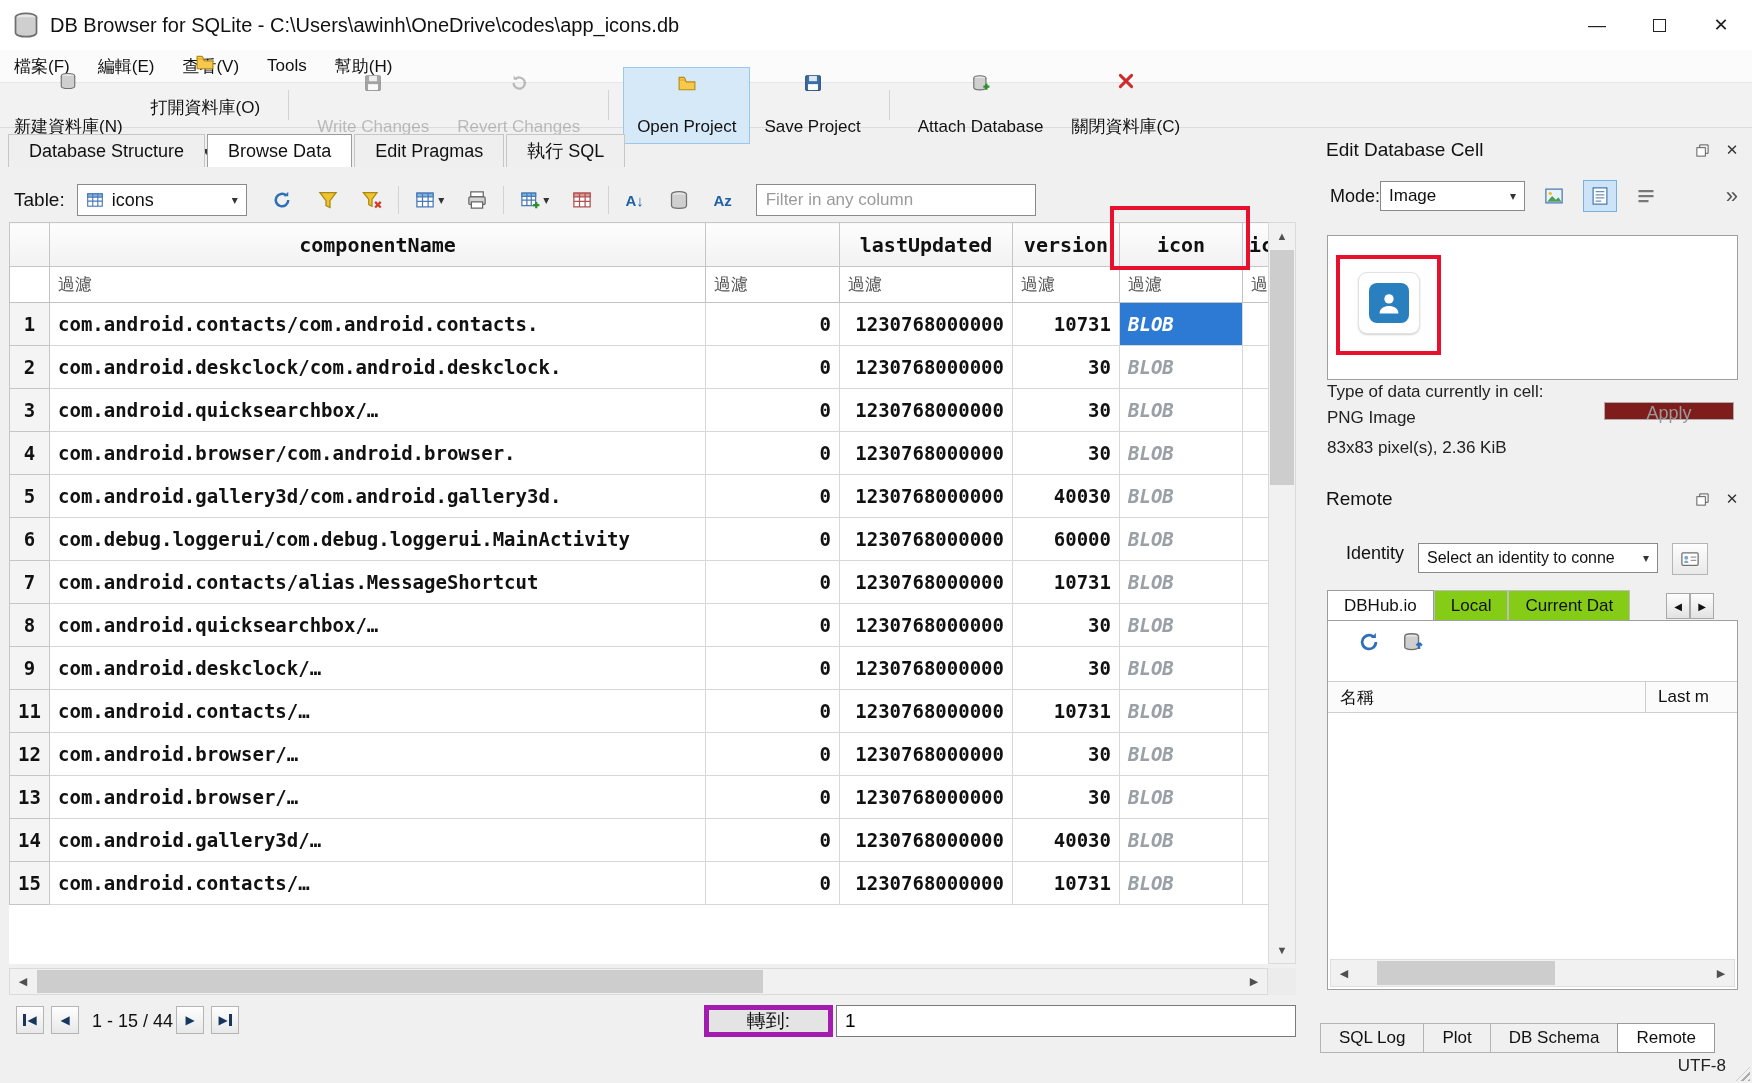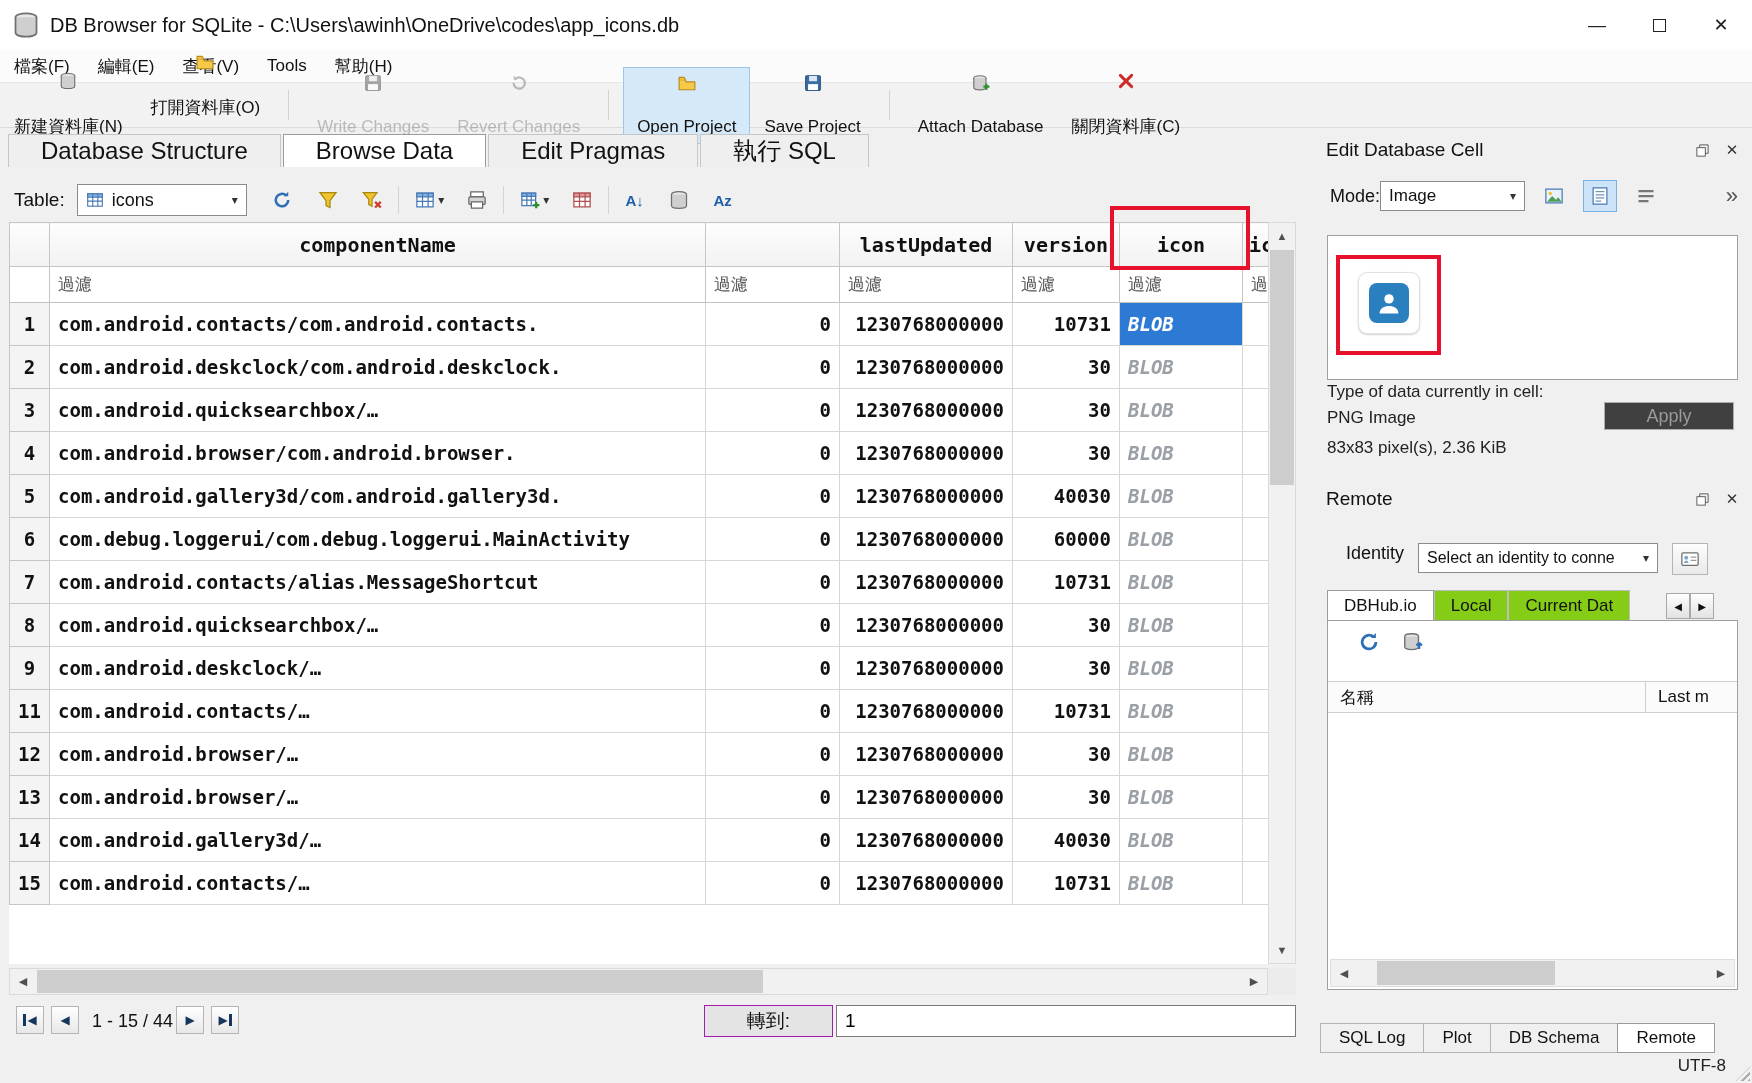--- a/index.html
+++ b/index.html
@@ -22,21 +22,21 @@
   .toolbar { position:absolute; left:0; top:83px; width:1752px; height:45px; background:#f2f2f2; border-bottom:1px solid #dcdcdc; display:flex; align-items:center; }
   .tbtn { display:flex; align-items:center; gap:25px; padding:6px 13px; font-size:17px; border:1px solid transparent; white-space:nowrap;flex-direction:column; }
   .tbtn .ic18 { width:18px; height:18px; }
   .tbtn.disabled { filter:grayscale(1); opacity:.55; color:#8d8d8d; }
   .tbtn.hl { background:var(--highlight,#d6e9f9); border:1px solid #9cc6ea; }
   .tsep { width:1px; height:30px; background:#d3d3d3; margin:0 14px; }
   .dd { font-size:12px; color:#333; margin-left:2px; }
 
   
   .tabbar { position:absolute; left:0; top:134px; height:33px; display:flex; align-items:flex-end; padding-left:8px; }
-  .mtab { height:33px; display:flex; align-items:center; padding:0 32px; font-size:24px; background:#efefef; border:1px solid #c6c6c6; border-bottom:none; margin-right:2px; }
+  .mtab { height:33px; display:flex; align-items:center; padding:0 20px; font-size:18px; background:#efefef; border:1px solid #c6c6c6; border-bottom:none; margin-right:2px; }
   .mtab.active { background:#fff; border-color:#9c9c9c; font-weight:normal; }
 
   
   .controls { position:absolute; left:0; top:176px; width:1316px; height:48px; display:flex; align-items:center; }
   .ctl-label { margin-left:14px; font-size:19px; }
   .combo { display:flex; align-items:center; gap:8px; background:#fff; border:1px solid #8a8a8a; height:32px; padding:0 8px; }
   .combo .dd { margin-left:auto; }
   .table-combo { width:170px; margin-left:12px; font-size:18px; }
   .cbtn { width:34px; height:34px; display:flex; align-items:center; justify-content:center; gap:1px; border:1px solid transparent; }
   .cbtn .ic20 { width:20px; height:20px; }
@@ -71,21 +71,21 @@
   .hleft { left:0; } .hright { right:0; }
   .hthumb { position:absolute; left:27px; top:1px; width:726px; height:23px; background:#cdcdcd; }
   .scorner { position:absolute; left:1268px; top:968px; width:28px; height:27px; background:#ececec; }
 
   
   .pager { position:absolute; left:0; top:1002px; width:1316px; height:40px; }
   .pgbtn { position:absolute; top:4px; width:28px; height:28px; border:1px solid #b5b5b5; background:linear-gradient(#fefefe,#e8e8e8); display:flex; align-items:center; justify-content:center; color:#17365d; font-size:12px; gap:1px; }
   .pgbar { width:3px; height:12px; background:#17365d; }
   .pg1{left:16px;} .pg2{left:51px;} .pg3{left:176px;} .pg4{left:211px;}
   .pgrange { position:absolute; left:92px; top:9px; font-size:18px; }
-  .gotobox { position:absolute; left:704px; top:3px; width:129px; height:32px; background:#e4e4e4; border:1px solid #a21caf; display:flex; align-items:center; justify-content:center; font-size:19px; }
+  .gotobox { position:absolute; left:704px; top:3px; width:129px; height:32px; background:#e4e4e4; border:5px solid #a21caf; display:flex; align-items:center; justify-content:center; font-size:19px; }
   .gotoinput { position:absolute; left:836px; top:3px; width:460px; height:32px; border:1px solid #7a7a7a; font-size:19px; padding:0 8px; font-family:inherit; }
 
   
   .dockhdr { position:absolute; left:1316px; width:436px; height:32px; display:flex; align-items:center; font-size:19px; }
   .dockhdr .t { margin-left:10px; }
   .dockbtn { width:24px; height:22px; display:flex; align-items:center; justify-content:center; font-size:15px; color:#333; margin-left:6px; }
   .dockbtns { position:absolute; right:8px; display:flex; }
   .echdr { top:134px; } .rmhdr { top:483px; }
 
   .modebar { position:absolute; left:1316px; top:178px; width:436px; height:36px; display:flex; align-items:center; }
@@ -96,21 +96,21 @@
   .mbtn .ic20 { width:20px; height:20px; }
   .morechev { margin-left:auto; margin-right:14px; font-size:22px; color:#555; }
 
   .preview { position:absolute; left:1327px; top:235px; width:411px; height:145px; background:#fff; border:1px solid #9f9f9f; }
   .contacts-card { position:absolute; left:30px; top:36px; width:62px; height:62px; background:#fff; border:1px solid #e2e2e2; border-radius:9px; box-shadow:0 1px 2px rgba(0,0,0,.18); display:flex; align-items:center; justify-content:center; }
   .person-badge { width:40px; height:40px; background:#2a7fbf; border-radius:8px; display:flex; align-items:center; justify-content:center; }
   .person-badge svg { width:28px; height:28px; }
 
   .ecline { position:absolute; left:1327px; font-size:17px; color:#222; }
   .ecl1 { top:382px; } .ecl2 { top:408px; } .ecl3 { top:438px; }
-  .applybtn { position:absolute; left:1604px; top:402px; width:130px; height:28px; background:#404040; border:1px solid #adadad; color:#9a9a9a; font-size:18px; font-family:inherit; }
+  .applybtn { position:absolute; left:1604px; top:402px; width:130px; height:18px; background:#7f1d1d; border:1px solid #adadad; color:#9a9a9a; font-size:18px; font-family:inherit; }
 
   .idrow { position:absolute; left:1316px; top:543px; width:436px; height:34px; display:flex; align-items:flex-start; }
   .idrow .lbl { margin-left:30px; font-size:18px; }
   .id-combo { width:240px; height:30px; margin-left:14px; font-size:16px; overflow:hidden; }
   .id-combo span:first-child { white-space:nowrap; overflow:hidden; }
   .idbtn { width:36px; height:32px; margin-left:14px; border:1px solid #b5b5b5; background:linear-gradient(#fdfdfd,#e9e9e9); display:flex; align-items:center; justify-content:center; }
   .idbtn .ic20 { width:20px; height:20px; }
 
   .rmtabs { position:absolute; left:1327px; top:590px; width:411px; height:31px; display:flex; align-items:flex-end; }
   .rtab { height:31px; display:flex; align-items:center; padding:0 16px; font-size:17px; background:#84cc16; border:1px solid #bdbdbd; border-bottom:none; white-space:nowrap; overflow:hidden; }
@@ -378,20 +378,21 @@
     <span class="glyph-ic">A↓</span>
   </div>
   <div class="cbtn" style="margin-left:10px">
     <svg class="ic20" viewBox="0 0 16 16">
         <use href="#s-cyl"></use>
       </svg>
   </div>
   <div class="cbtn" style="margin-left:10px">
     <span class="glyph-ic">Az</span>
   </div>
+  <input class="filter-input" type="text" placeholder="Filter in any column" style="">
 </div>
 
 <div class="gridbox">
   <table class="grid">
     <colgroup>
       <col style="width:40px">
         <col style="width:656px">
         <col style="width:134px">
         <col style="width:173px">
         <col style="width:107px">

